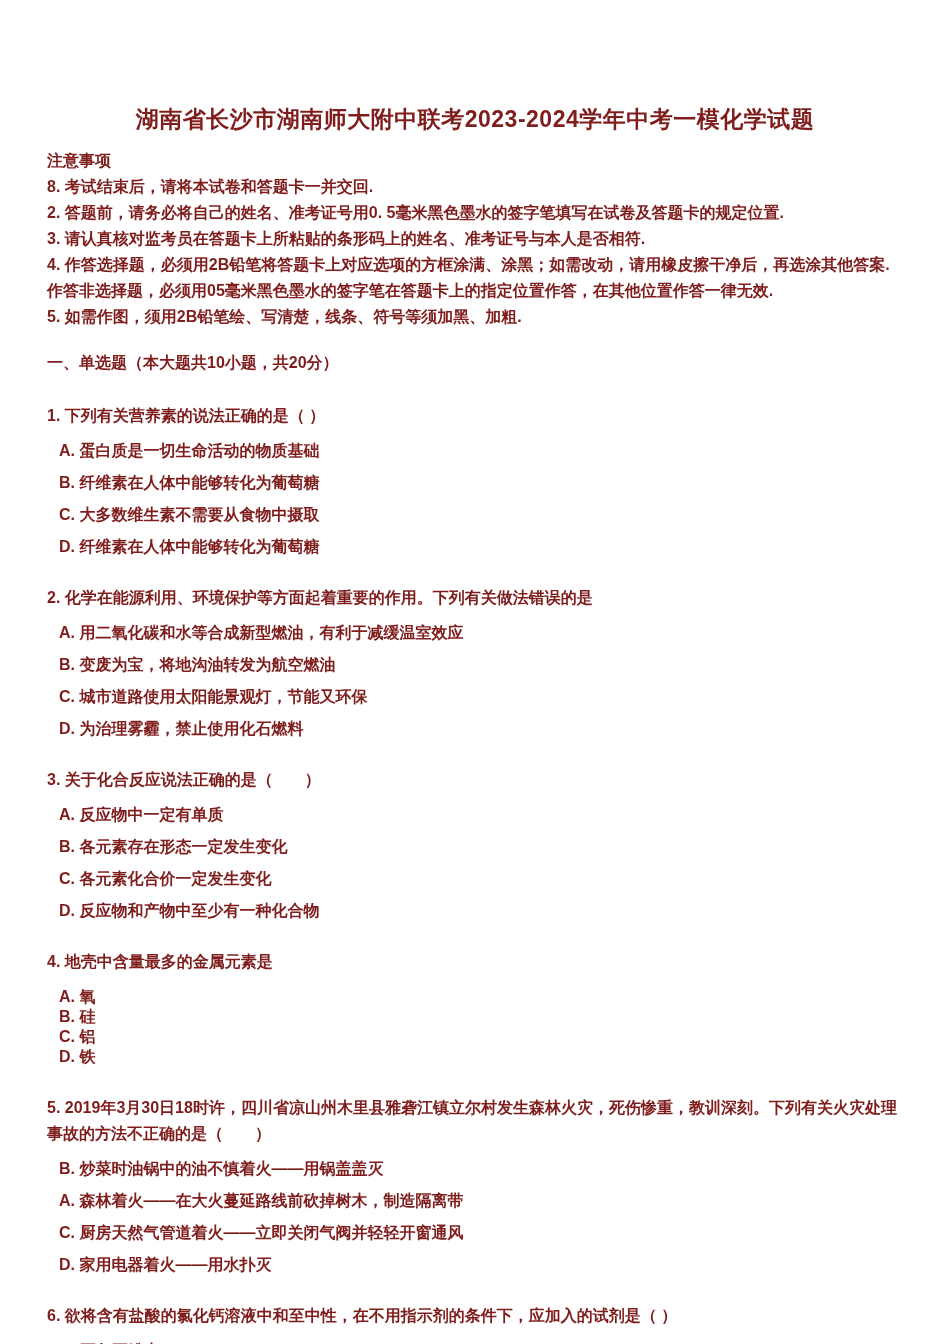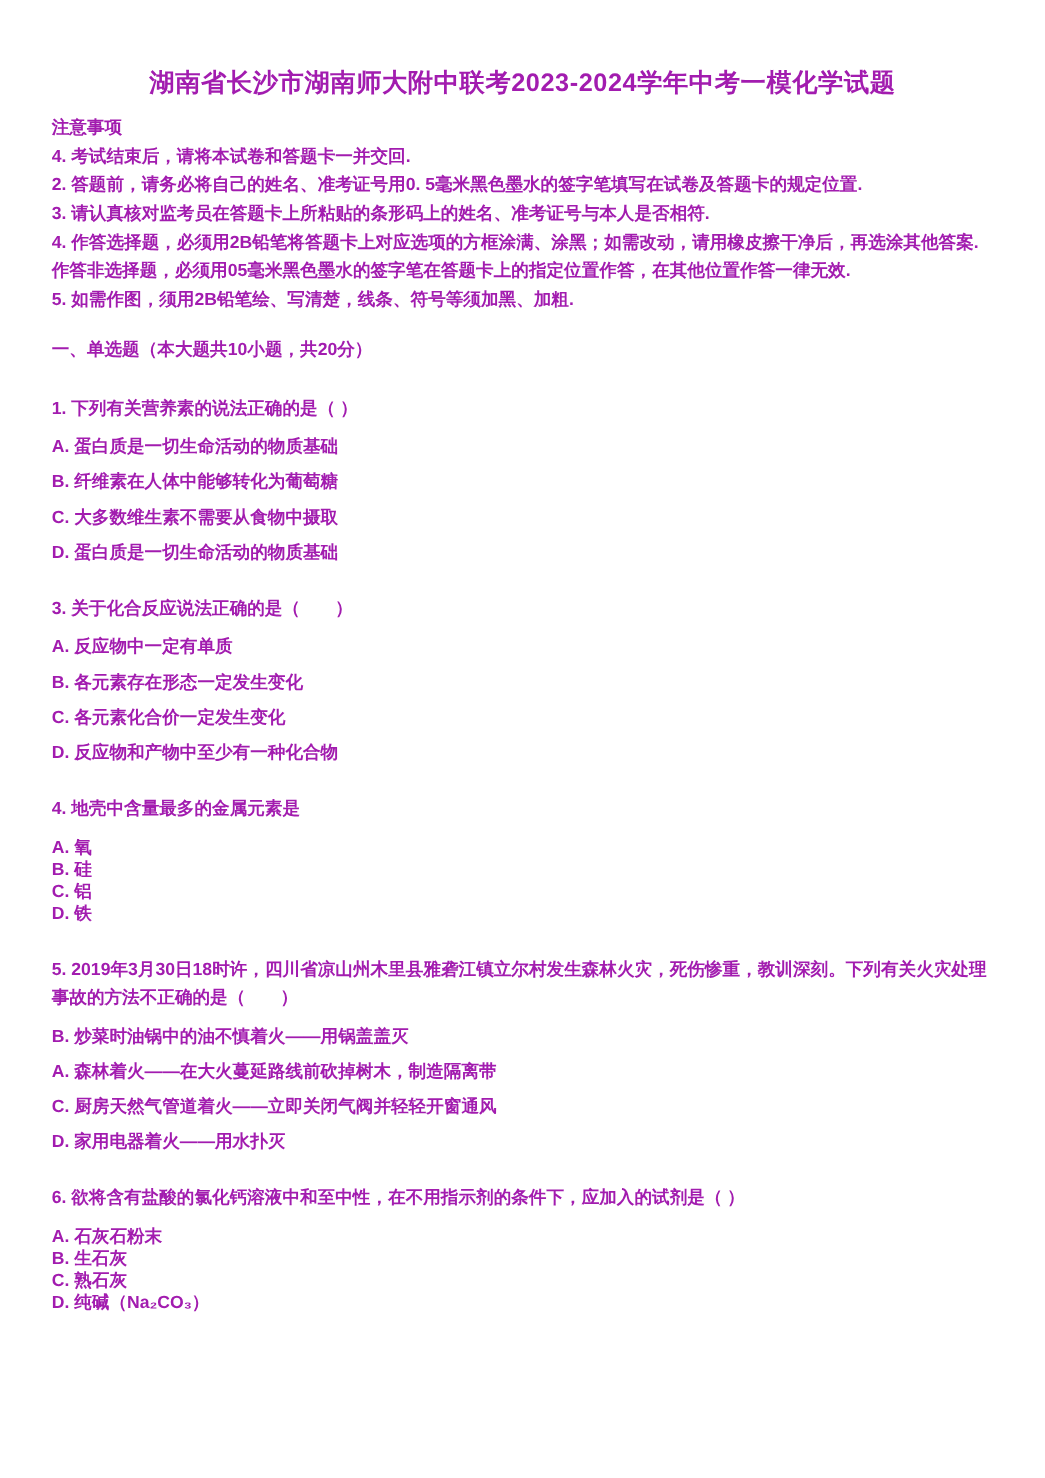--- a/index.html
+++ b/index.html
@@ -5,23 +5,23 @@
   html, body {
     margin: 0;
     padding: 0;
     background: #ffffff;
   }
   .page {
     position: relative;
     width: 950px;
     height: 1344px;
     box-sizing: border-box;
-    padding: 60px 47px 40px 47px;
+    padding: 104px 47px 40px 47px;
     background: #ffffff;
-    color: #a21caf;
+    color: #7f1d1d;
     font-family: "Liberation Sans", "DejaVu Sans", sans-serif;
     font-weight: 700;
     font-size: 16px;
     overflow: hidden;
   }
   .title {
     margin: 0 0 14px 0;
     text-align: center;
     font-size: 23px;
     line-height: 30px;
@@ -38,20 +38,21 @@
     margin-top: 21px;
     line-height: 24px;
   }
   .q-stem {
     margin-top: 28px;
     line-height: 26px;
   }
   .q-option {
     margin-top: 12px;
     line-height: 20px;
+    margin-left: 12px;
   }
   .q-row {
     display: flex;
     margin-top: 12px;
     line-height: 20px;
     flex-direction: column;
   }
   .q-row .q-option {
     margin-top: 0;
   }
@@ -61,37 +62,44 @@
 </style>
 </head>
 <body>
 
 <div class="page">
   <h1 class="title">湖南省长沙市湖南师大附中联考2023-2024学年中考一模化学试题</h1>
 
   <div class="notice">
     <div class="notice-heading">注意事项</div>
     <div id="notice-items">
-        <div class="notice-item">4. 考试结束后，请将本试卷和答题卡一并交回.</div>
+        <div class="notice-item">8. 考试结束后，请将本试卷和答题卡一并交回.</div>
         <div class="notice-item">2. 答题前，请务必将自己的姓名、准考证号用0. 5毫米黑色墨水的签字笔填写在试卷及答题卡的规定位置.</div>
         <div class="notice-item">3. 请认真核对监考员在答题卡上所粘贴的条形码上的姓名、准考证号与本人是否相符.</div>
         <div class="notice-item">4. 作答选择题，必须用2B铅笔将答题卡上对应选项的方框涂满、涂黑；如需改动，请用橡皮擦干净后，再选涂其他答案. 作答非选择题，必须用05毫米黑色墨水的签字笔在答题卡上的指定位置作答，在其他位置作答一律无效.</div>
         <div class="notice-item">5. 如需作图，须用2B铅笔绘、写清楚，线条、符号等须加黑、加粗.</div>
       </div>
   </div>
 
   <div class="section-heading">一、单选题（本大题共10小题，共20分）</div>
 
   <div id="questions">
       <div class="question">
         <div class="q-stem">1. 下列有关营养素的说法正确的是（  ）</div>
         <div class="q-option">A. 蛋白质是一切生命活动的物质基础</div>
         <div class="q-option">B. 纤维素在人体中能够转化为葡萄糖</div>
         <div class="q-option">C. 大多数维生素不需要从食物中摄取</div>
-        <div class="q-option">D. 蛋白质是一切生命活动的物质基础</div>
+        <div class="q-option">D. 纤维素在人体中能够转化为葡萄糖</div>
+      </div>
+      <div class="question">
+        <div class="q-stem">2. 化学在能源利用、环境保护等方面起着重要的作用。下列有关做法错误的是</div>
+        <div class="q-option">A. 用二氧化碳和水等合成新型燃油，有利于减缓温室效应</div>
+        <div class="q-option">B. 变废为宝，将地沟油转发为航空燃油</div>
+        <div class="q-option">C. 城市道路使用太阳能景观灯，节能又环保</div>
+        <div class="q-option">D. 为治理雾霾，禁止使用化石燃料</div>
       </div>
       <div class="question">
         <div class="q-stem">3. 关于化合反应说法正确的是（　　）</div>
         <div class="q-option">A. 反应物中一定有单质</div>
         <div class="q-option">B. 各元素存在形态一定发生变化</div>
         <div class="q-option">C. 各元素化合价一定发生变化</div>
         <div class="q-option">D. 反应物和产物中至少有一种化合物</div>
       </div>
       <div class="question">
         <div class="q-stem">4. 地壳中含量最多的金属元素是</div>

